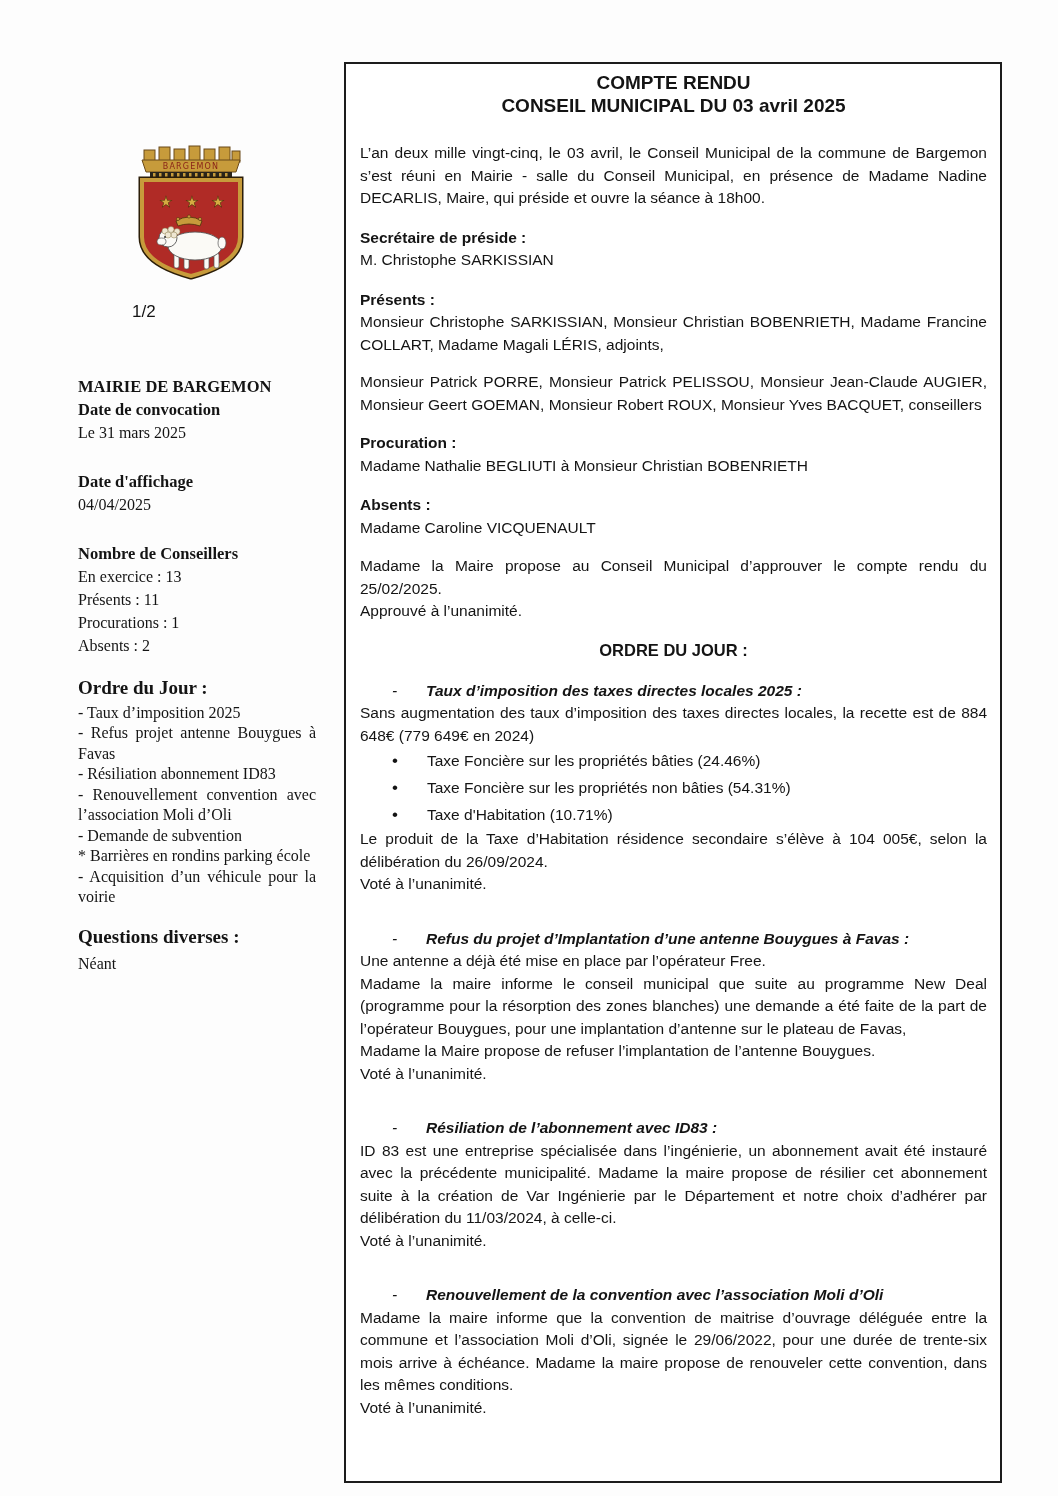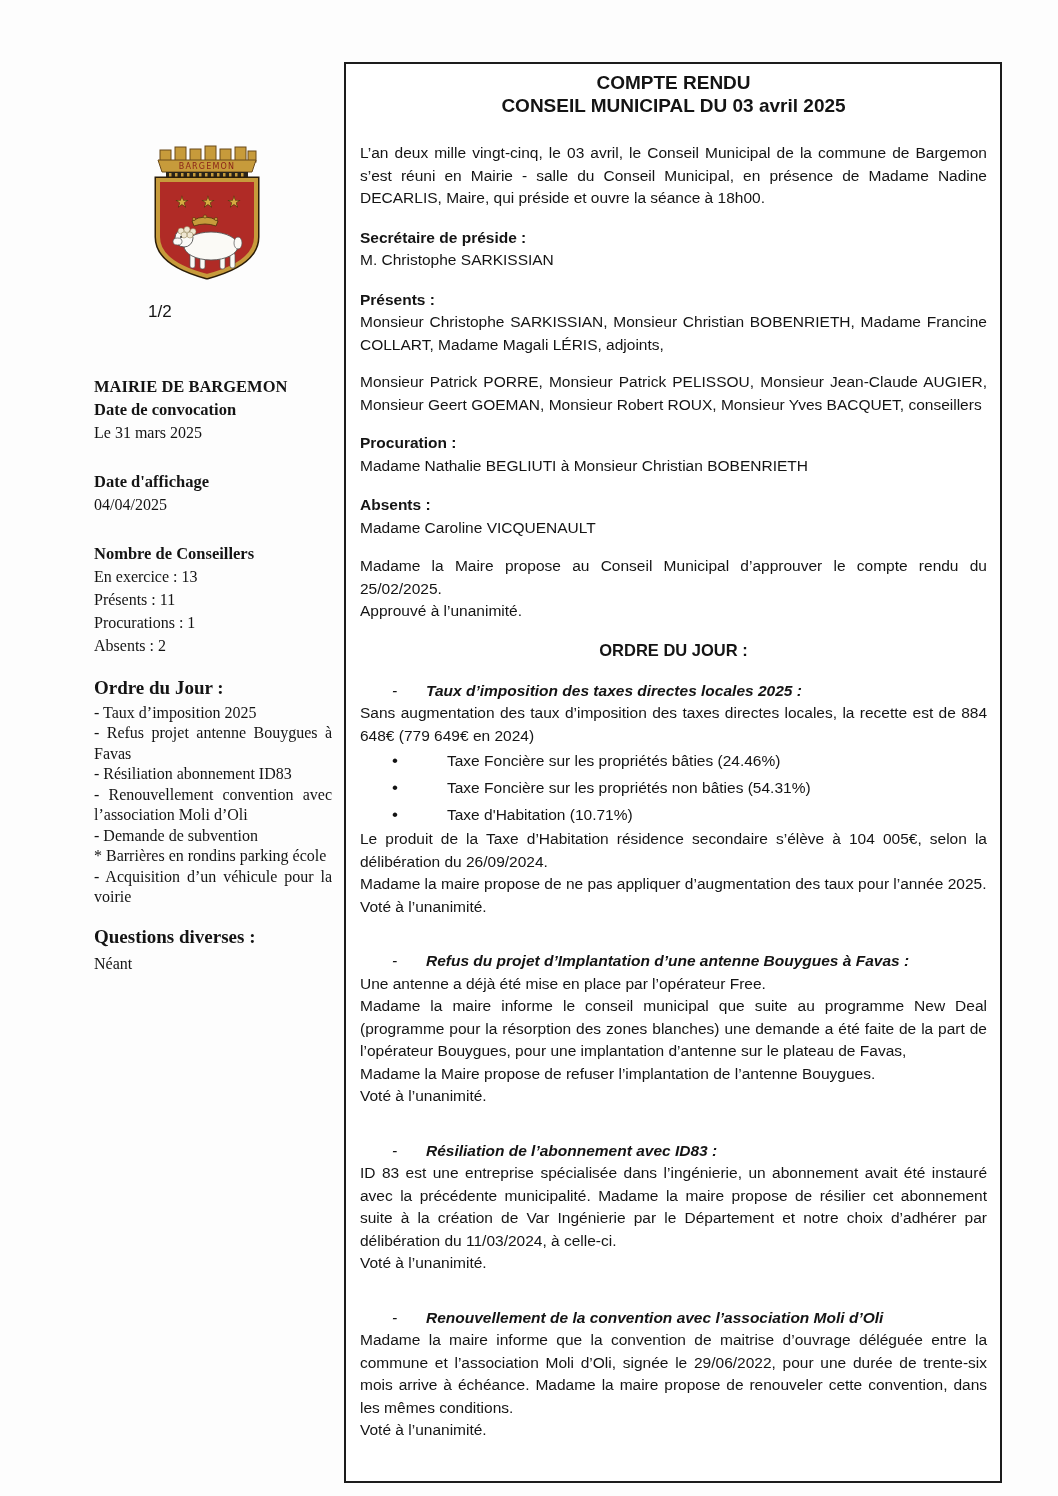--- a/index.html
+++ b/index.html
@@ -3,21 +3,21 @@
 <meta charset="utf-8">
 <style>
   html,body{margin:0;padding:0;}
   body{
     width:1058px;height:1496px;position:relative;
     background:#fdfdfd;color:#141414;
     font-family:"Liberation Sans","DejaVu Sans",sans-serif;
     -webkit-font-smoothing:antialiased;
   }
   
-  .sidebar{position:absolute;left:94px;top:145px;width:238px;font-size:16px;line-height:21.5px;}
+  .sidebar{position:absolute;left:78px;top:145px;width:238px;font-size:16px;line-height:21.5px;}
   .crest{margin-left:50px;width:126px;height:136px;}
   .crest svg{display:block;width:126px;height:136px;}
   .page-num{margin:20px 0 0 54px;font-size:17px;}
   .sb-block{margin-top:26px;font-family:Liberation Serif, serif;}
   .sb-block.first{margin-top:52px;}
   .sb-bold{font-weight:bold;font-size:16.5px;line-height:23px;}
   .sb-line{line-height:23px;}
   .sb-head{font-weight:bold;font-size:19px;line-height:26px;margin-bottom:2px;}
   .sb-item{text-align:justify;line-height:20.5px;margin:0;}
   .sb-block.ordre{margin-top:18px;}
@@ -34,21 +34,21 @@
   .j{text-align:justify;}
   .b{font-weight:bold;}
   .mb17{margin-bottom:17px;}
   .mb16{margin-bottom:16px;}
   .mb15{margin-bottom:15px;}
   .center-head{font-weight:bold;font-size:16.5px;text-align:center;margin:0 0 18px 0;line-height:23px;}
   .item-head{padding-left:32px;margin:0;font-style:italic;}
   .item-head .dash{display:inline-block;width:34px;}
   .item{margin:0;}
   .item + .item{margin-top:32px;}
-  .bullet{display:flex;line-height:27px;gap:20px;}
+  .bullet{display:flex;line-height:27px;}
   .bullet .dot{width:35px;padding-left:32px;box-sizing:content-box;flex:0 0 auto;}
   .bullet .dot::before{content:"\2022";font-size:17px;}
   .vote{margin:0;}
 </style>
 </head>
 <body>
 
 <aside class="sidebar">
 
   <div class="crest">
@@ -205,21 +205,20 @@
       </div>
     <div class="bullet">
         <span class="dot"></span>
         <span>Taxe Foncière sur les propriétés non bâties (54.31%)</span>
       </div>
     <div class="bullet">
         <span class="dot"></span>
         <span>Taxe d'Habitation (10.71%)</span>
       </div>
     <p class="para j">Le produit de la Taxe d’Habitation résidence secondaire s’élève à 104 005€, selon la délibération du 26/09/2024.</p>
-    <p class="para j">Madame la maire propose de ne pas appliquer d’augmentation des taux pour l’année 2025.</p>
     <p class="vote">Voté à l’unanimité.</p>
   </div>
 
   <div class="item">
     <div class="item-head">
       <span class="dash">-</span><span class="b">Refus du projet d’Implantation d’une antenne Bouygues à Favas :</span>
     </div>
     <p class="para">Une antenne a déjà été mise en place par l’opérateur Free.</p>
     <p class="para j">Madame la maire informe le conseil municipal que suite au programme New Deal (programme pour la résorption des zones blanches) une demande a été faite de la part de l’opérateur Bouygues, pour une implantation d’antenne sur le plateau de Favas,</p>
     <p class="para">Madame la Maire propose de refuser l’implantation de l’antenne Bouygues.</p>

